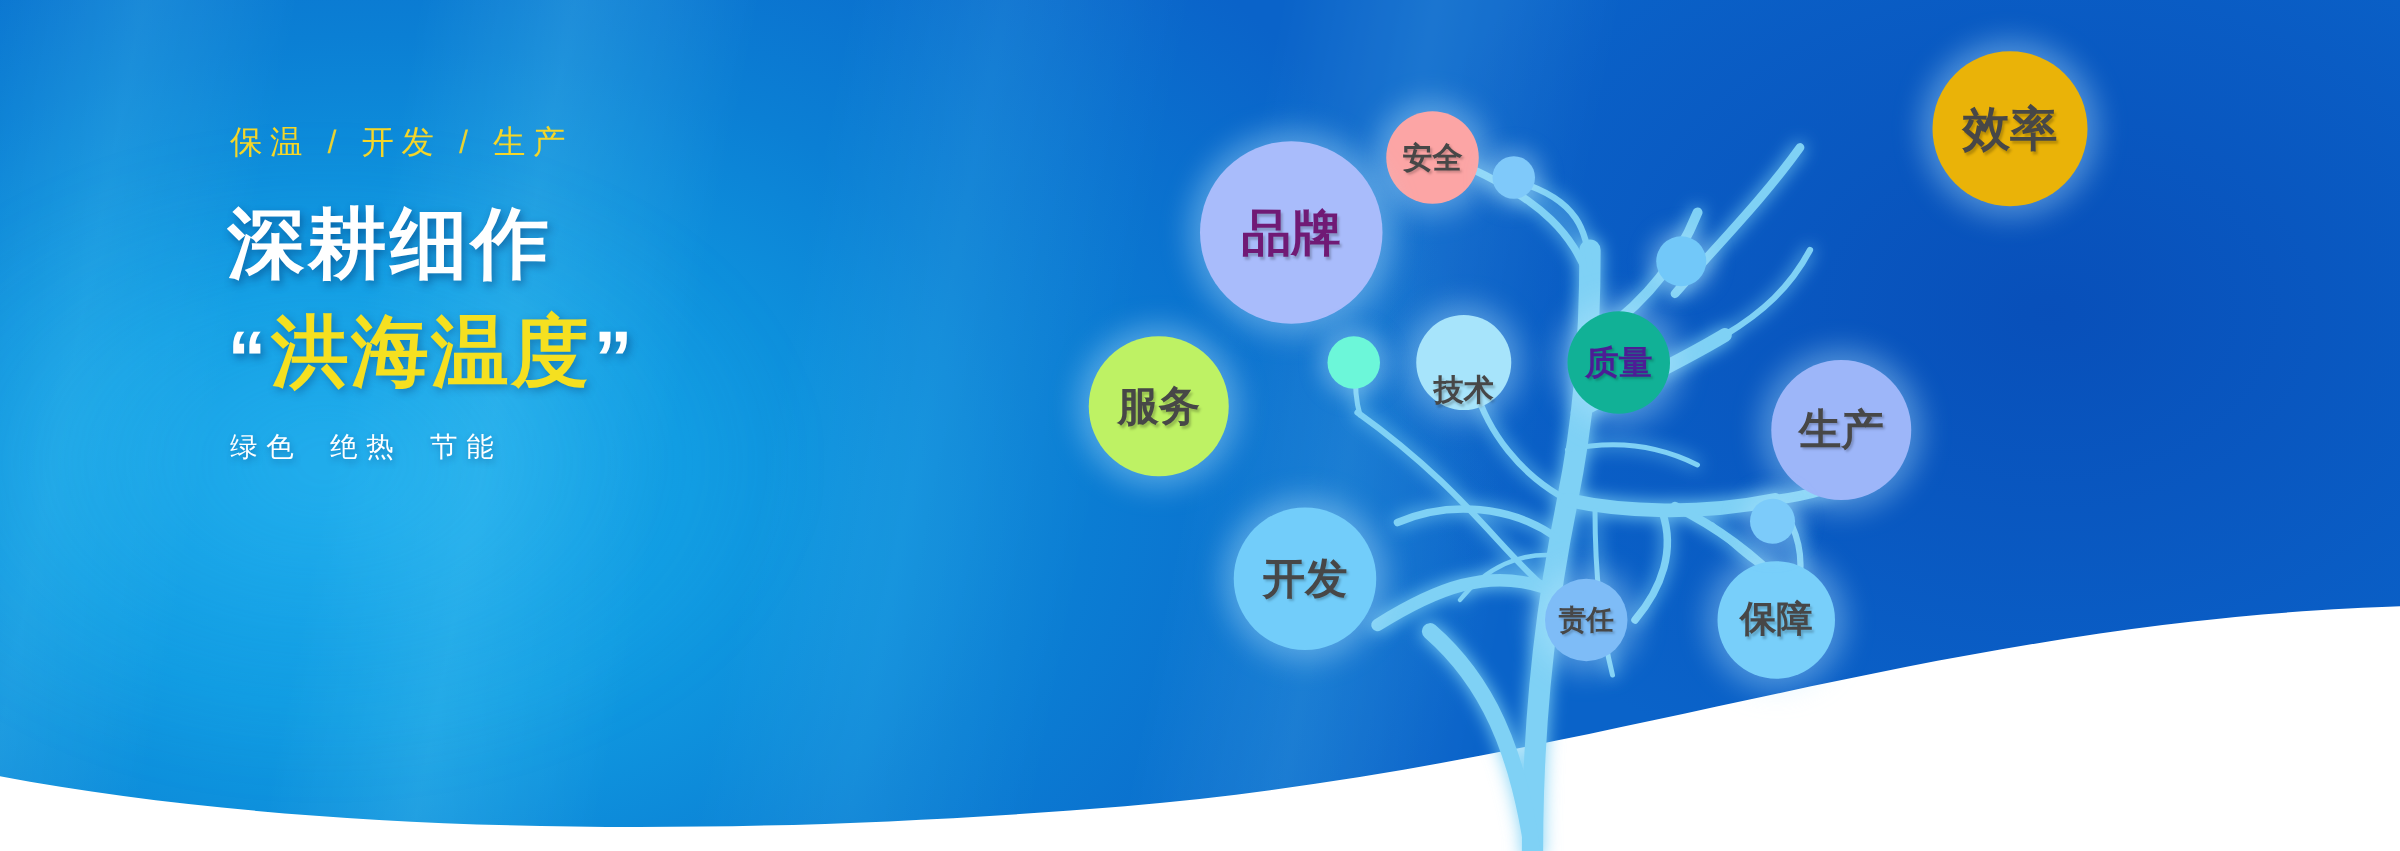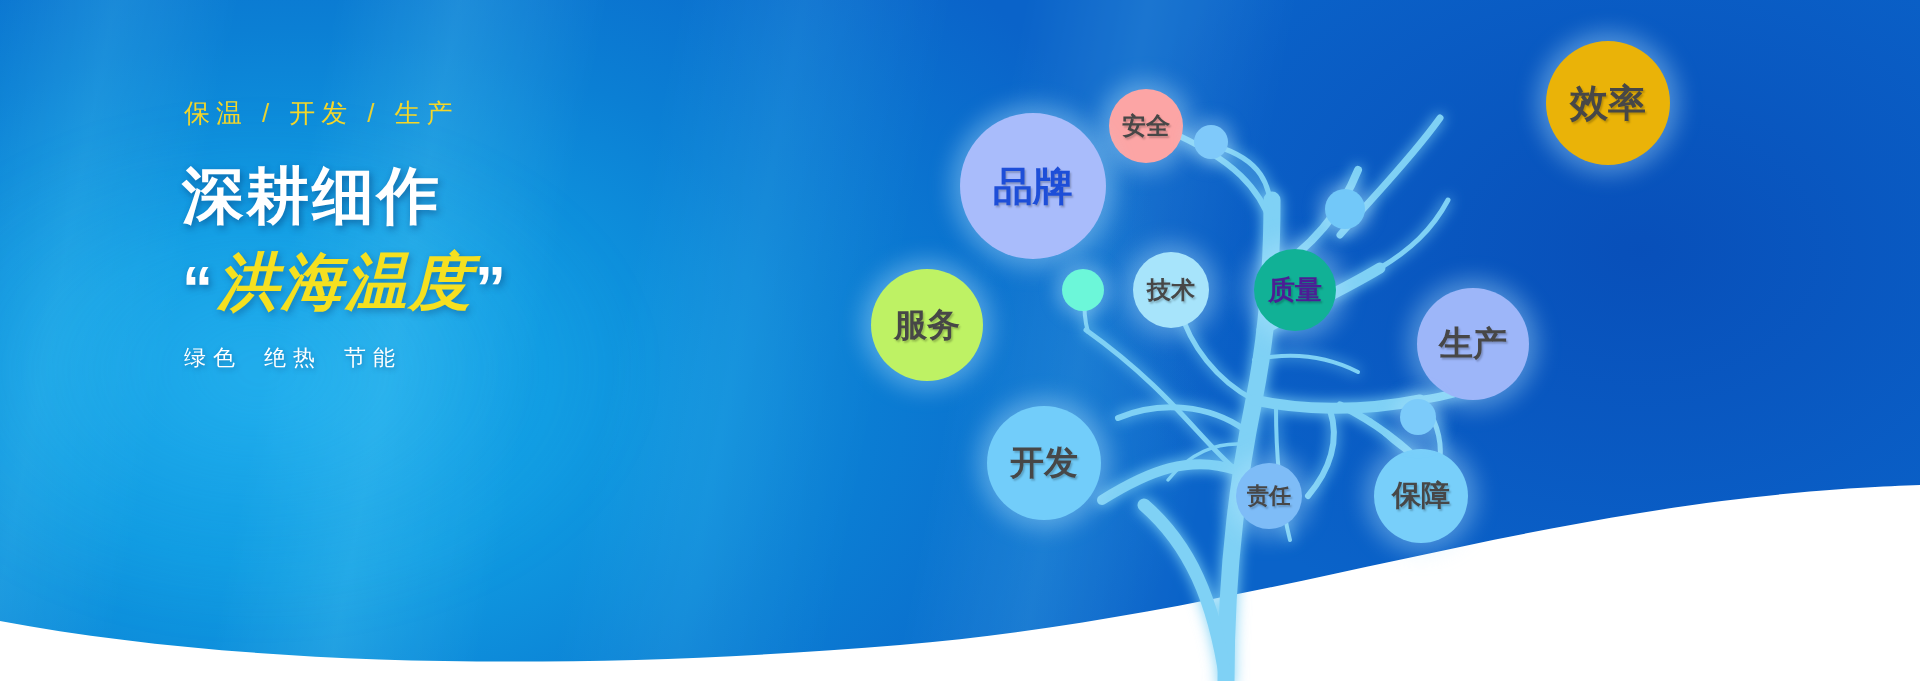--- a/index.html
+++ b/index.html
@@ -67,21 +67,21 @@
     font-weight:700;font-size:62px;line-height:1.0;letter-spacing:2px;
     margin:0 0 30px 0;white-space:nowrap;color:#ffffff;
     text-shadow:2px 3px 7px rgba(3,40,95,0.45);
     display:flex;align-items:baseline;
   }
   .quote-mark{
     color:#ffffff;font-size:62px;font-weight:700;line-height:1;
     position:relative;top:6px;
   }
   .accent{
-    color:#F5E020;font-style:italic;font-weight:700;
+    color:#F5E020;font-weight:700;
     letter-spacing:2px;padding:0 2px;
     text-shadow:2px 3px 7px rgba(3,40,95,0.35);
   }
   .subline{
     font-size:22px;color:#ffffff;letter-spacing:7px;font-weight:400;
     margin:4px 0 0 2px;white-space:nowrap;
     text-shadow:1px 2px 5px rgba(3,40,95,0.35);
   }
   .subline .gap{display:inline-block;width:22px;}
 
@@ -177,24 +177,24 @@
     </g>
   </svg>
 
   <div id="bubble-layer">
       <div class="bubble" style="left: 1546px; top: 41px; width: 124px; height: 124px; background: #eab308; font-size: 38px; color: rgb(71, 71, 71);">
         <span>效率</span>
       </div>
       <div class="bubble" style="left: 1109px; top: 89px; width: 74px; height: 74px; background: #fca5a5; font-size: 24px; color: rgb(71, 71, 71);">
         <span>安全</span>
       </div>
-      <div class="bubble" style="left: 960px; top: 113px; width: 146px; height: 146px; background: rgb(169, 188, 251); font-size: 40px; color: #1d4ed8;">
+      <div class="bubble" style="left: 960px; top: 113px; width: 146px; height: 146px; background: rgb(169, 188, 251); font-size: 40px; color: #701a75;">
         <span>品牌</span>
       </div>
-      <div class="bubble" style="left: 1133px; top: 252px; width: 76px; height: 76px; background: rgb(167, 228, 251); font-size: 24px; color: rgb(71, 71, 71);">
+      <div class="bubble" style="left: 1133px; top: 252px; width: 76px; height: 76px; background: rgb(167, 228, 251); font-size: 24px; color: rgb(71, 71, 71); align-items: flex-end;">
         <span>技术</span>
       </div>
       <div class="bubble" style="left: 1254px; top: 249px; width: 82px; height: 82px; background: rgb(17, 177, 150); font-size: 27px; color: #4c1d95;">
         <span>质量</span>
       </div>
       <div class="bubble" style="left: 871px; top: 269px; width: 112px; height: 112px; background: #bef264; font-size: 33px; color: rgb(71, 71, 71);">
         <span>服务</span>
       </div>
       <div class="bubble" style="left: 1417px; top: 288px; width: 112px; height: 112px; background: rgb(157, 182, 249); font-size: 34px; color: rgb(71, 71, 71);">
         <span>生产</span>

